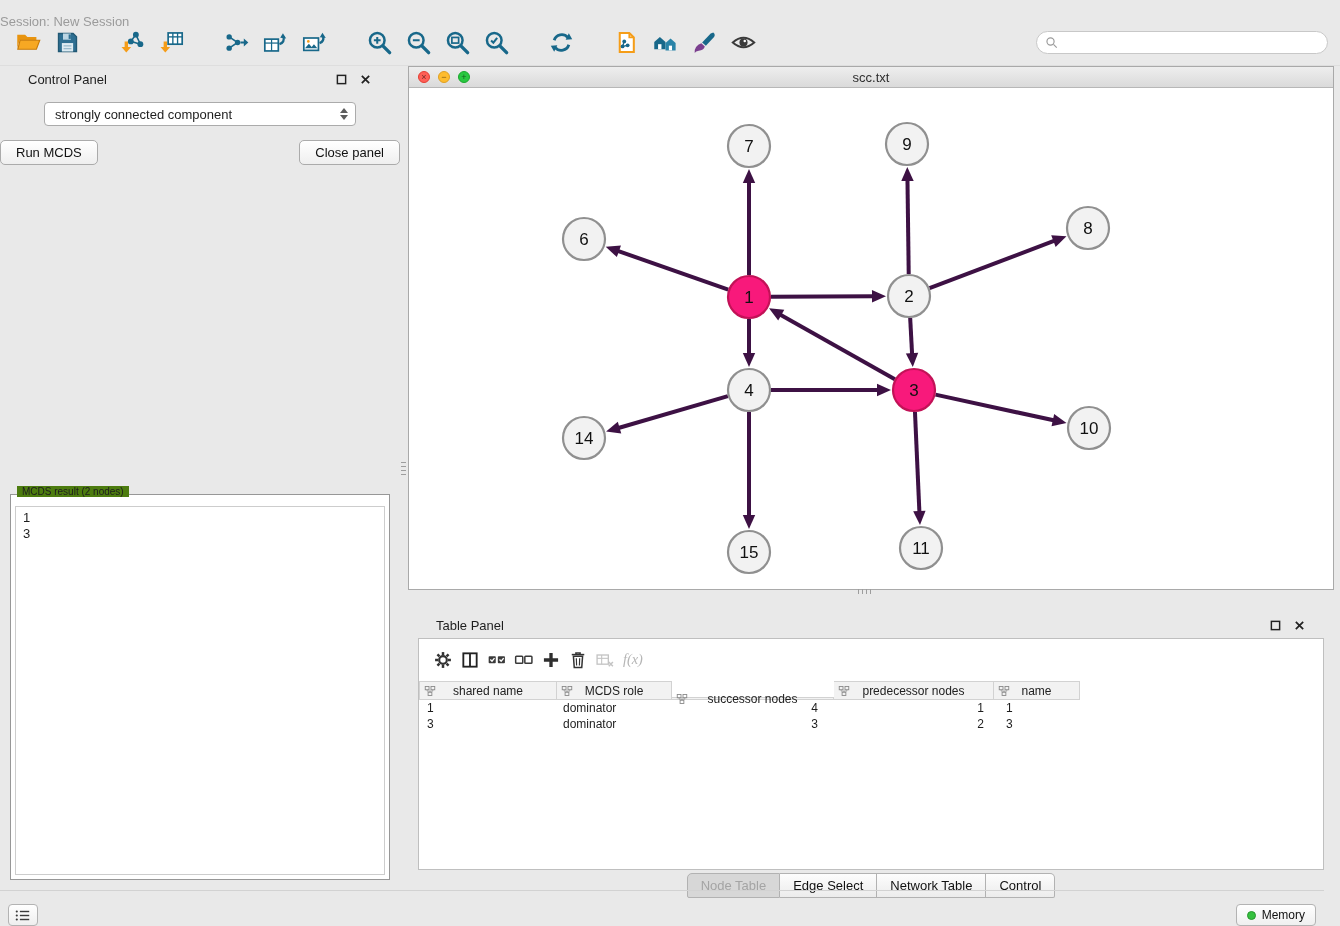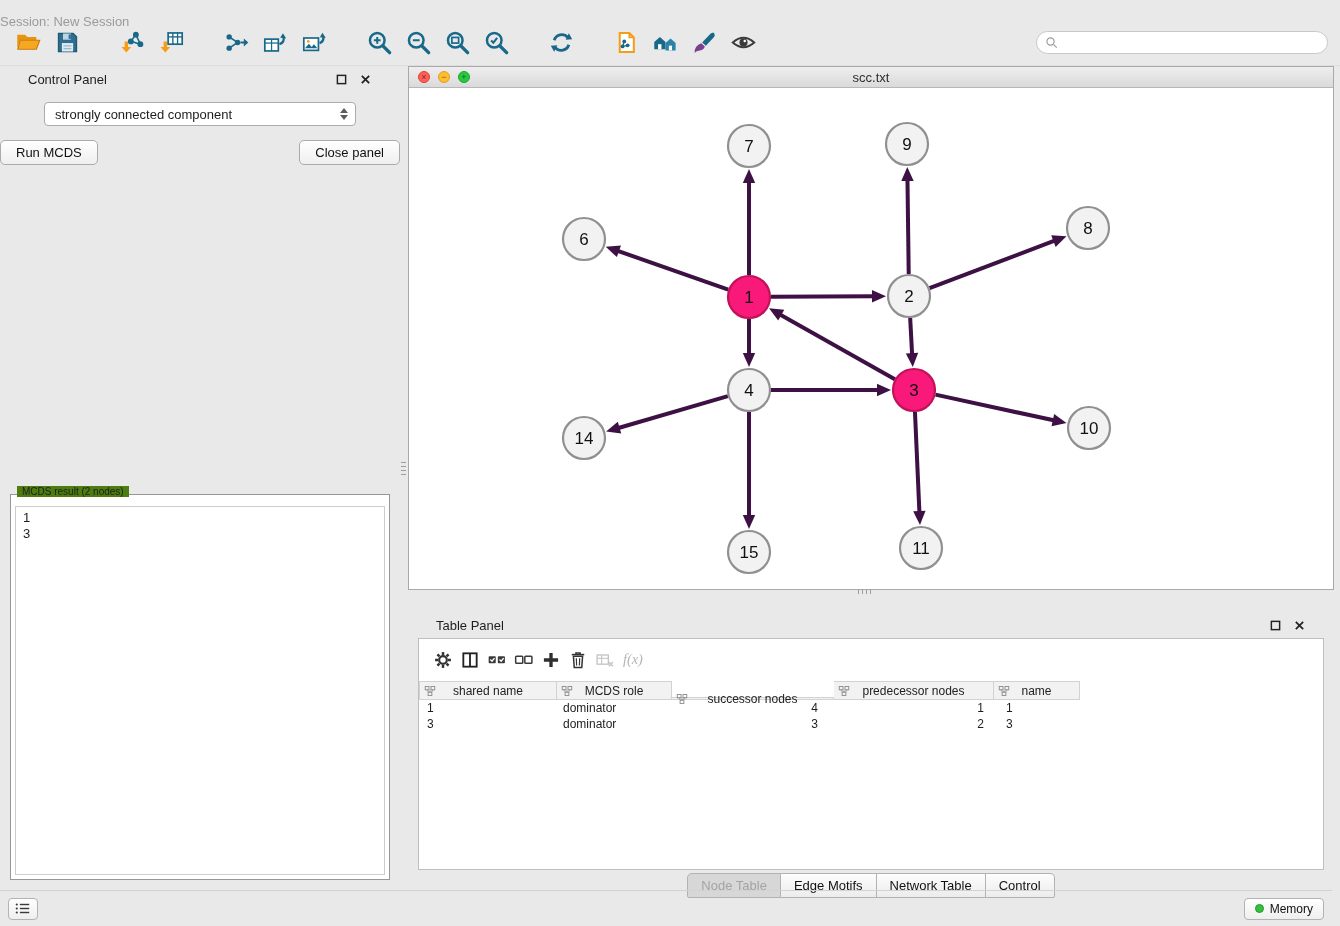--- a/index.html
+++ b/index.html
@@ -60,21 +60,21 @@
   .tp-btn svg{width:20px;height:20px;}
   .tbl-head{display:flex;height:19px;}
   .tbl-hcell{position:relative;display:flex;align-items:center;justify-content:center;background:#f2f2f2;border:1px solid #d2d2d2;border-left:none;font-size:12px;color:#222;cursor:pointer;flex:none;}
   .tbl-hcell:first-child{border-left:1px solid #d2d2d2;}
   .tbl-hcell svg{position:absolute;left:4px;width:12px;height:12px;}
   .tbl-row{display:flex;height:16px;font-size:12px;}
   .tbl-cell{line-height:16px;flex:none;overflow:hidden;white-space:nowrap;}
   .tp-tabs{position:absolute;bottom:4px;left:0;right:0;display:flex;justify-content:center;}
 
   
-  .statusbar{position:absolute;left:0;bottom:0;right:8px;height:36px;border-top:1px solid #d2d2d2;display:flex;align-items:center;padding:0 8px;}
+  .statusbar{position:absolute;left:0;bottom:0;right:16px;height:36px;border-top:1px solid #d2d2d2;display:flex;align-items:flex-end;padding:0 8px;}
   .list-btn{width:30px;height:22px;border:1px solid #b3b3b3;border-radius:4px;background:linear-gradient(#fff,#efefef);display:flex;align-items:center;justify-content:center;cursor:pointer;}
   .memory-btn{margin-left:auto;height:22px;border:1px solid #b3b3b3;border-radius:4px;background:linear-gradient(#fff,#efefef);display:flex;align-items:center;gap:6px;padding:0 10px;font-size:12px;cursor:pointer;color:#111;font-family:inherit;}
   .mem-dot{width:9px;height:9px;border-radius:50%;background:#35c13f;border:1px solid #28962f;}
 
   .vgrip{position:absolute;left:401px;top:462px;width:5px;height:14px;background:repeating-linear-gradient(to bottom,#9d9d9d 0 1px,transparent 1px 4px);cursor:col-resize;}
   .hgrip{position:absolute;left:858px;top:589px;width:16px;height:5px;background:repeating-linear-gradient(to right,#9d9d9d 0 1px,transparent 1px 4px);cursor:row-resize;}
 </style>
 </head>
 <body>
 
@@ -532,21 +532,21 @@
           <div class="tbl-cell" style="width: 138px; text-align: left; padding: 0px 0px 0px 8px;">3</div>
           <div class="tbl-cell" style="width: 115px; text-align: left; padding: 0px 0px 0px 6px;">dominator</div>
           <div class="tbl-cell" style="width: 162px; text-align: right; padding: 0px 16px 0px 0px;">3</div>
           <div class="tbl-cell" style="width: 160px; text-align: right; padding: 0px 10px 0px 0px;">2</div>
           <div class="tbl-cell" style="width: 86px; text-align: left; padding: 0px 0px 0px 12px;">3</div>
         </div>
       </div>
   </div>
   <div class="tp-tabs">
       <div class="tab active">Node Table</div>
-      <div class="tab">Edge Motifs</div>
+      <div class="tab">Edge Select</div>
       <div class="tab">Network Table</div>
       <div class="tab">Control</div>
     </div>
 </div>
 
 <div class="statusbar">
   <button class="list-btn">
     <svg viewBox="0 0 18 14" width="16" height="13">
       <circle cx="2" cy="2.5" r="1.2" fill="#3a3a3a"></circle>
         <line x1="5.5" y1="2.5" x2="16" y2="2.5" stroke="#3a3a3a" stroke-width="1.6"></line>

